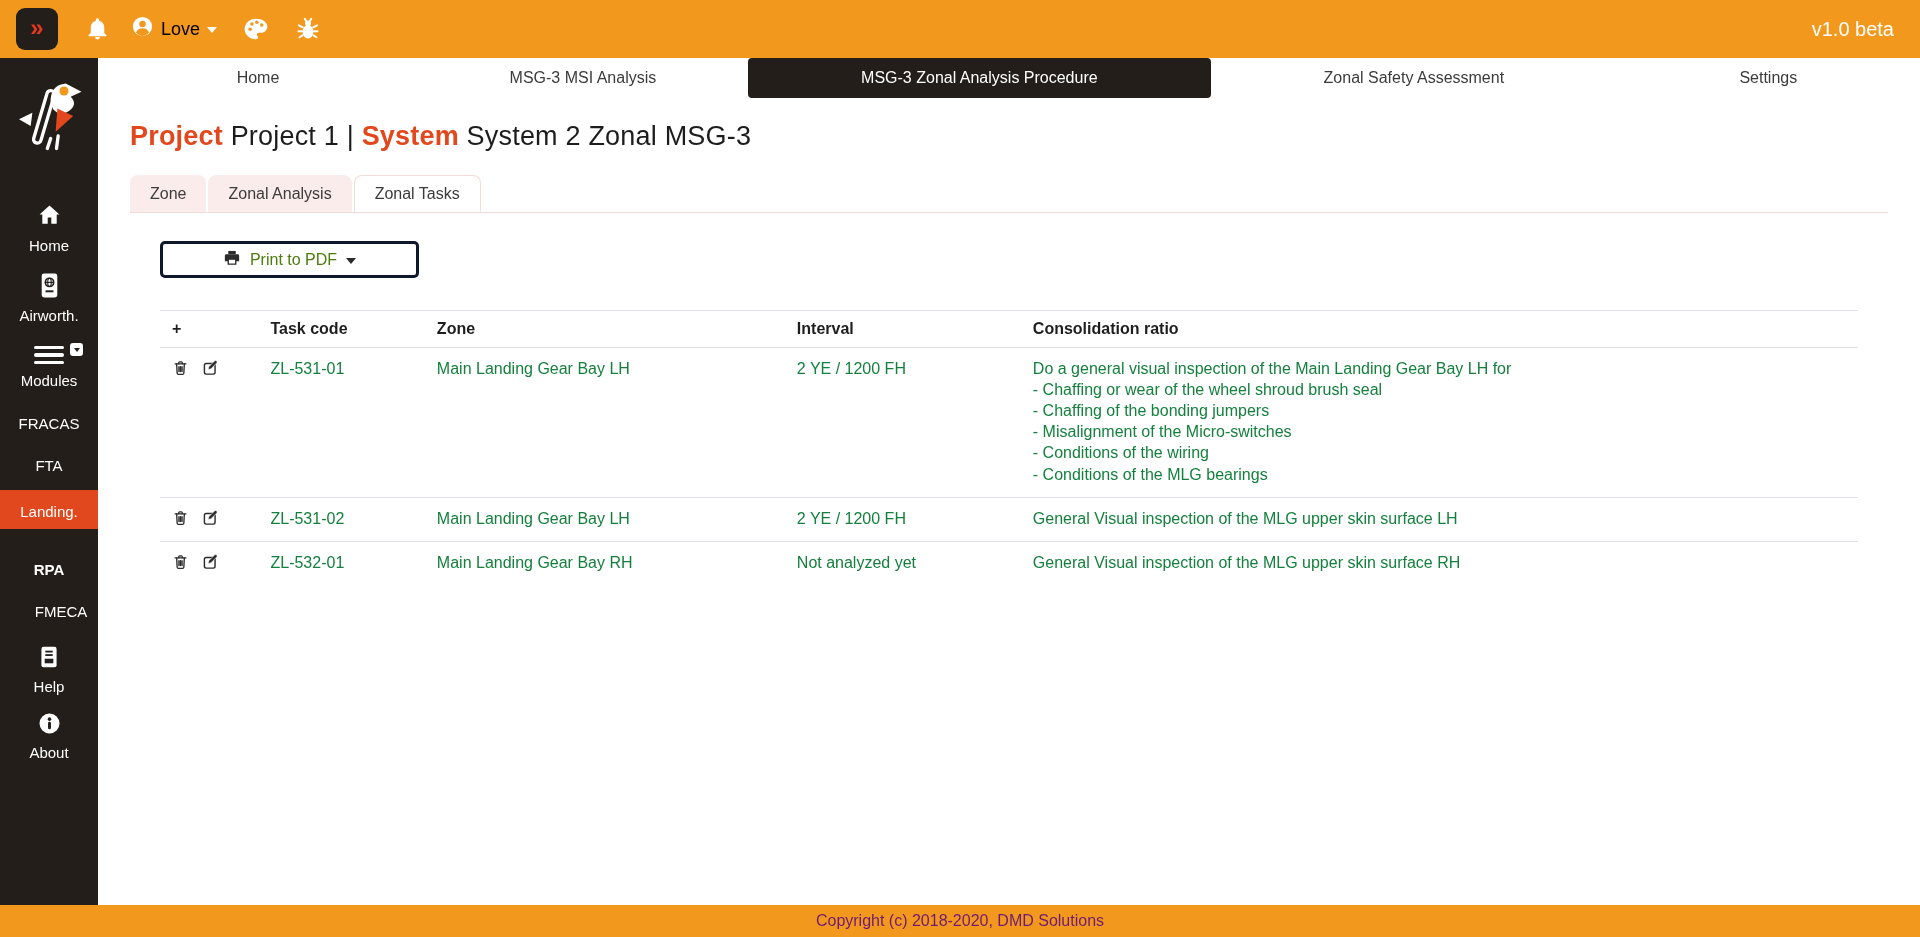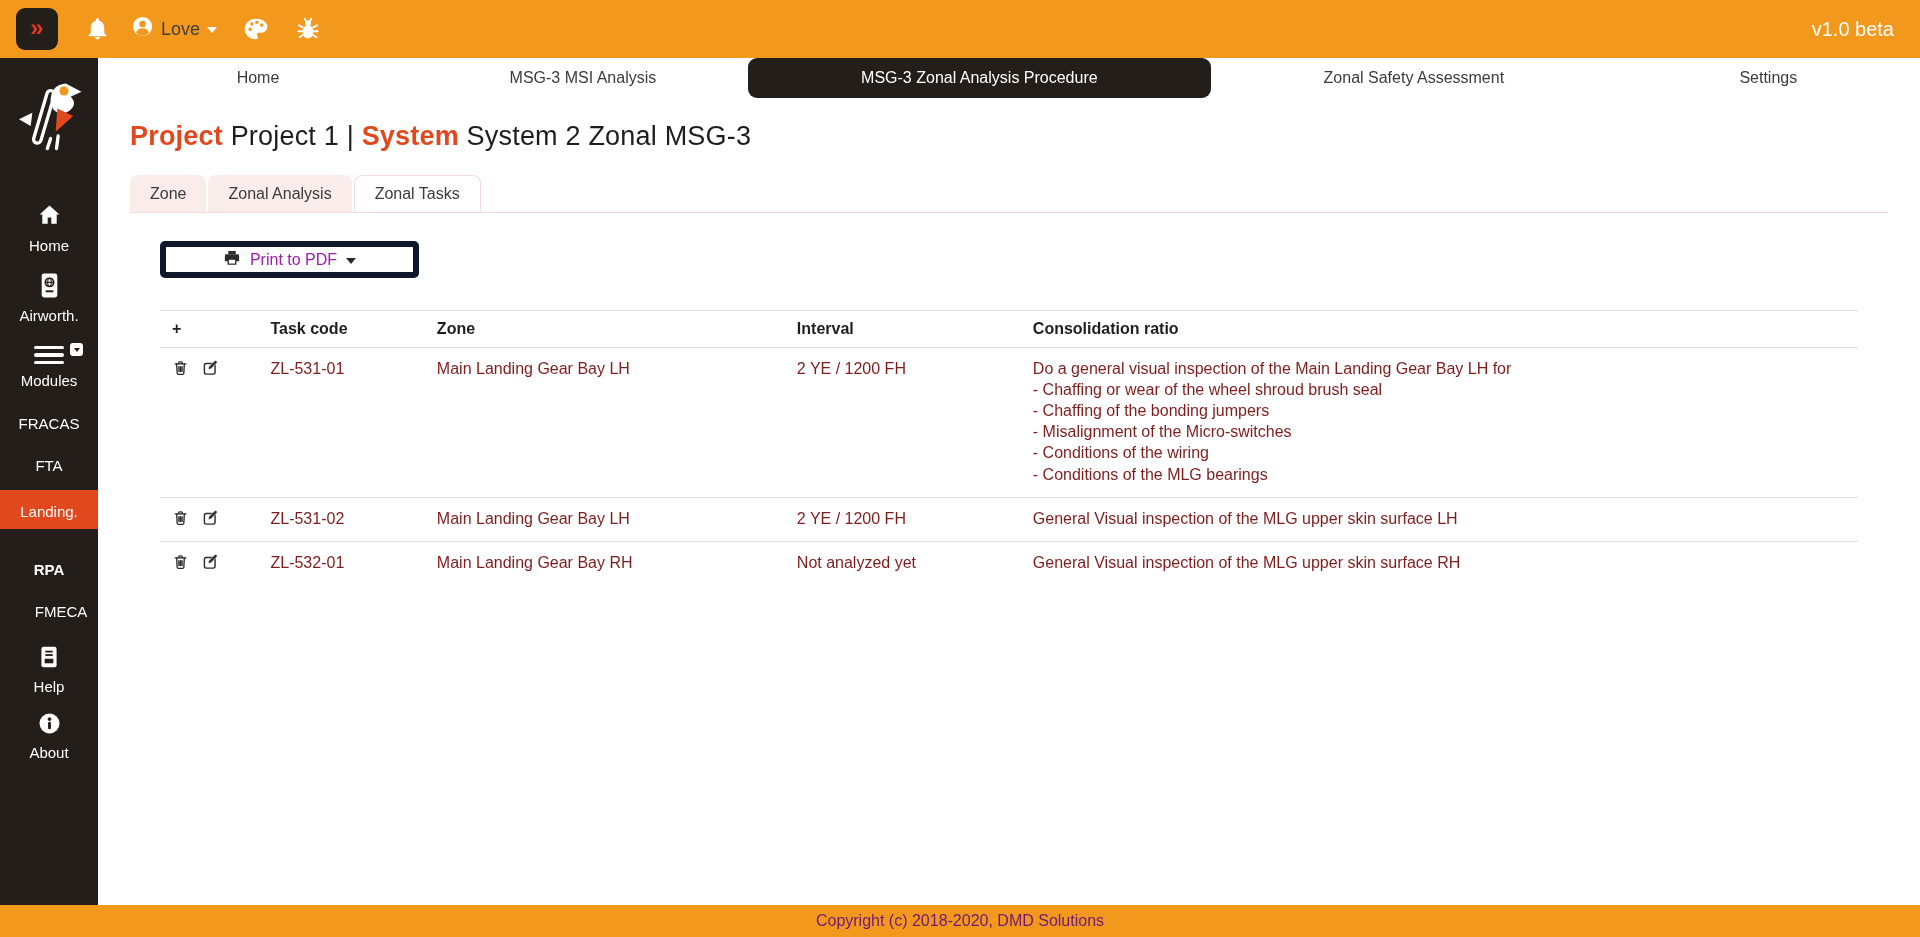--- a/index.html
+++ b/index.html
@@ -15,21 +15,21 @@
     height:58px; flex:0 0 58px; background:#F2991D;
     display:flex; align-items:center; padding:0 26px 0 16px;
   }
   .toggle-btn {
     width:42px; height:42px; background:#231E19; border:none; border-radius:9px;
     display:flex; align-items:center; justify-content:center; cursor:pointer;
   }
   .toggle-btn span { color:#E5391F; font-size:24px; font-weight:bold; line-height:1; margin-top:-3px; }
   .tb-icon { display:inline-flex; align-items:center; justify-content:center; cursor:pointer; }
   .tb-bell { margin-left:26px; }
-  .user-menu { margin-left:20px; display:flex; align-items:center; gap:7px; color:#404040; font-size:18px; cursor:pointer; }
+  .user-menu { margin-left:20px; display:flex; align-items:center; gap:7px; color:#000000; font-size:18px; cursor:pointer; }
   .caret-w { width:0; height:0; border-left:5px solid transparent; border-right:5px solid transparent; border-top:6px solid #fff; margin-top:2px; }
   .tb-palette { margin-left:26px; }
   .tb-bug { margin-left:26px; }
   .tb-spacer { flex:1; }
   .version { color:#fff; font-size:20px; }
 
   
   .middle { flex:1; display:flex; min-height:0; }
 
   
@@ -57,54 +57,54 @@
   .mainnav { height:40px; flex:0 0 40px; display:flex; }
   .nav-tab {
     text-align:center; line-height:40px; font-size:16px; color:#3b3b3b; cursor:pointer;
     white-space:nowrap; overflow:hidden;
   }
   .nav-tab:nth-child(1){ flex:0 0 17.56%; }
   .nav-tab:nth-child(2){ flex:0 0 18.11%; }
   .nav-tab:nth-child(3){ flex:0 0 25.41%; }
   .nav-tab:nth-child(4){ flex:0 0 22.28%; }
   .nav-tab:nth-child(5){ flex:0 0 16.63%; }
-  .nav-tab.active { background:#231E19; color:#fff; border-radius:9px;text-align:center; }
+  .nav-tab.active { background:#231E19; color:#fff; border-radius:4px;text-align:center; }
 
   .main-inner { padding:0 32px; }
   .page-title { margin-top:23px; font-size:27px; font-weight:500; color:#1d1d1d; letter-spacing:.2px; }
   .page-title .strong { color:#E2481D; font-weight:800; }
 
   .subtabs { margin-top:23px; display:flex; border-bottom:1px solid #F2DCD8; }
   .subtab {
     height:37px; line-height:37px; padding:0 20px; font-size:16px; color:#3b3b3b;
     background:#F9ECEB; border-radius:8px 8px 0 0; margin-right:2px; cursor:pointer;
   }
   .subtab.active { background:#fff; border:1px solid #F2DCD8; border-bottom:1px solid #fff; margin-bottom:-1px; line-height:35px; }
 
   .card { padding:28px 30px 0 30px; }
   .print-btn {
     display:inline-flex; align-items:center; gap:9px;
-    background:#fff; border:6px solid #0f172a; border-radius:5px;
+    background:#fff; border:3px solid #0f172a; border-radius:5px;
     padding:0 15px; height:37px; min-width:259px; justify-content:center;
-    font-size:16px; color:#a21caf; cursor:pointer; font-family:inherit;
+    font-size:16px; color:#4d7c0f; cursor:pointer; font-family:inherit;
   }
   .caret-d { width:0; height:0; border-left:5px solid transparent; border-right:5px solid transparent; border-top:6px solid #2b2b2b; margin-top:2px; }
 
   table.tasks { width:100%; border-collapse:collapse; margin-top:32px; table-layout:fixed; }
   .tasks col.c-act  { width:5.8%; }
   .tasks col.c-code { width:9.8%; }
   .tasks col.c-zone { width:21.2%; }
   .tasks col.c-int  { width:13.9%; }
   .tasks col.c-cons { width:49.3%; }
   .tasks th, .tasks td {
     text-align:left; vertical-align:top; padding:10px 12px 12px 12px;
     border-top:1px solid #DEE2E6; font-size:16px;
   }
   .tasks th { font-weight:700; color:#1e1e1e; padding-top:9px; padding-bottom:9px; }
-  .tasks td { color:#7f1d1d; line-height:1.32; }
+  .tasks td { color:#15803d; line-height:1.32; }
   .th-plus { font-size:19px; font-weight:700; cursor:pointer; }
   .cell-icons { white-space:nowrap; }
   .row-icon { display:inline-flex; vertical-align:-3px; cursor:pointer; }
   .row-icon + .row-icon { margin-left:9px; }
   .multiline { white-space:pre-line; }
 
   
   .footer { height:32px; flex:0 0 32px; background:#F2991D; display:flex; align-items:center; justify-content:center; }
   .footer span { color:#701a75; font-size:16px; }
 </style>

